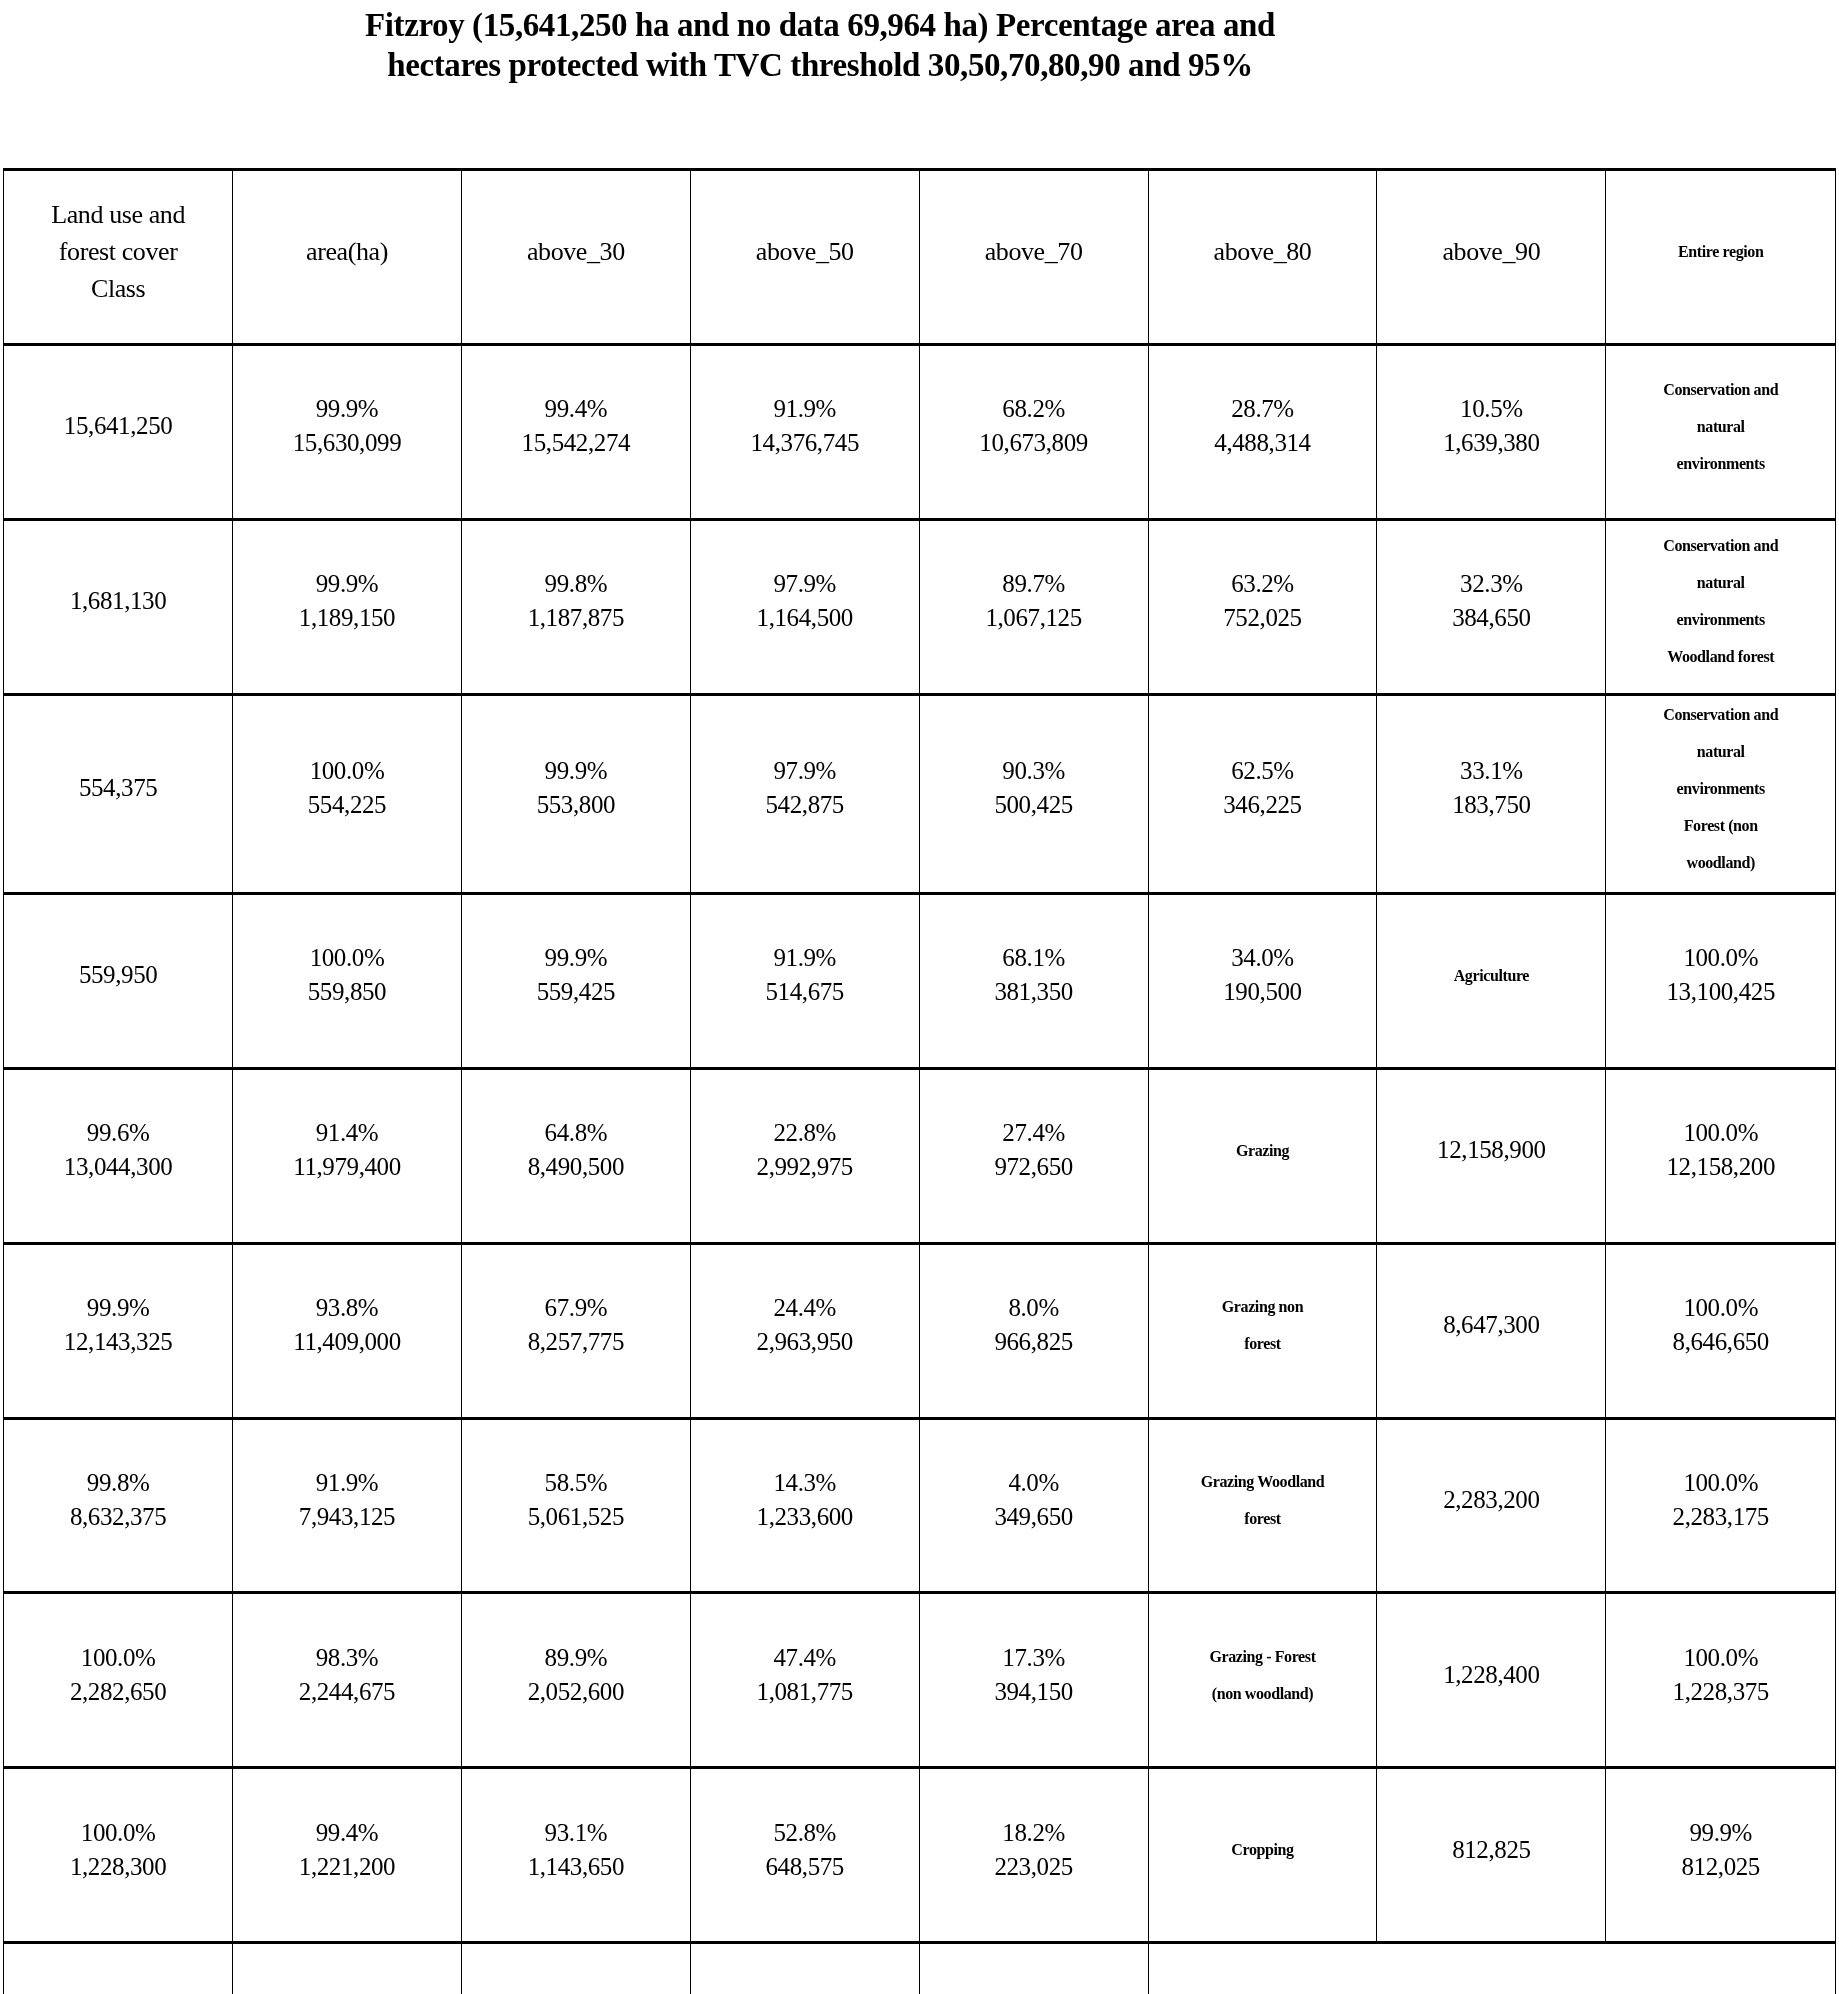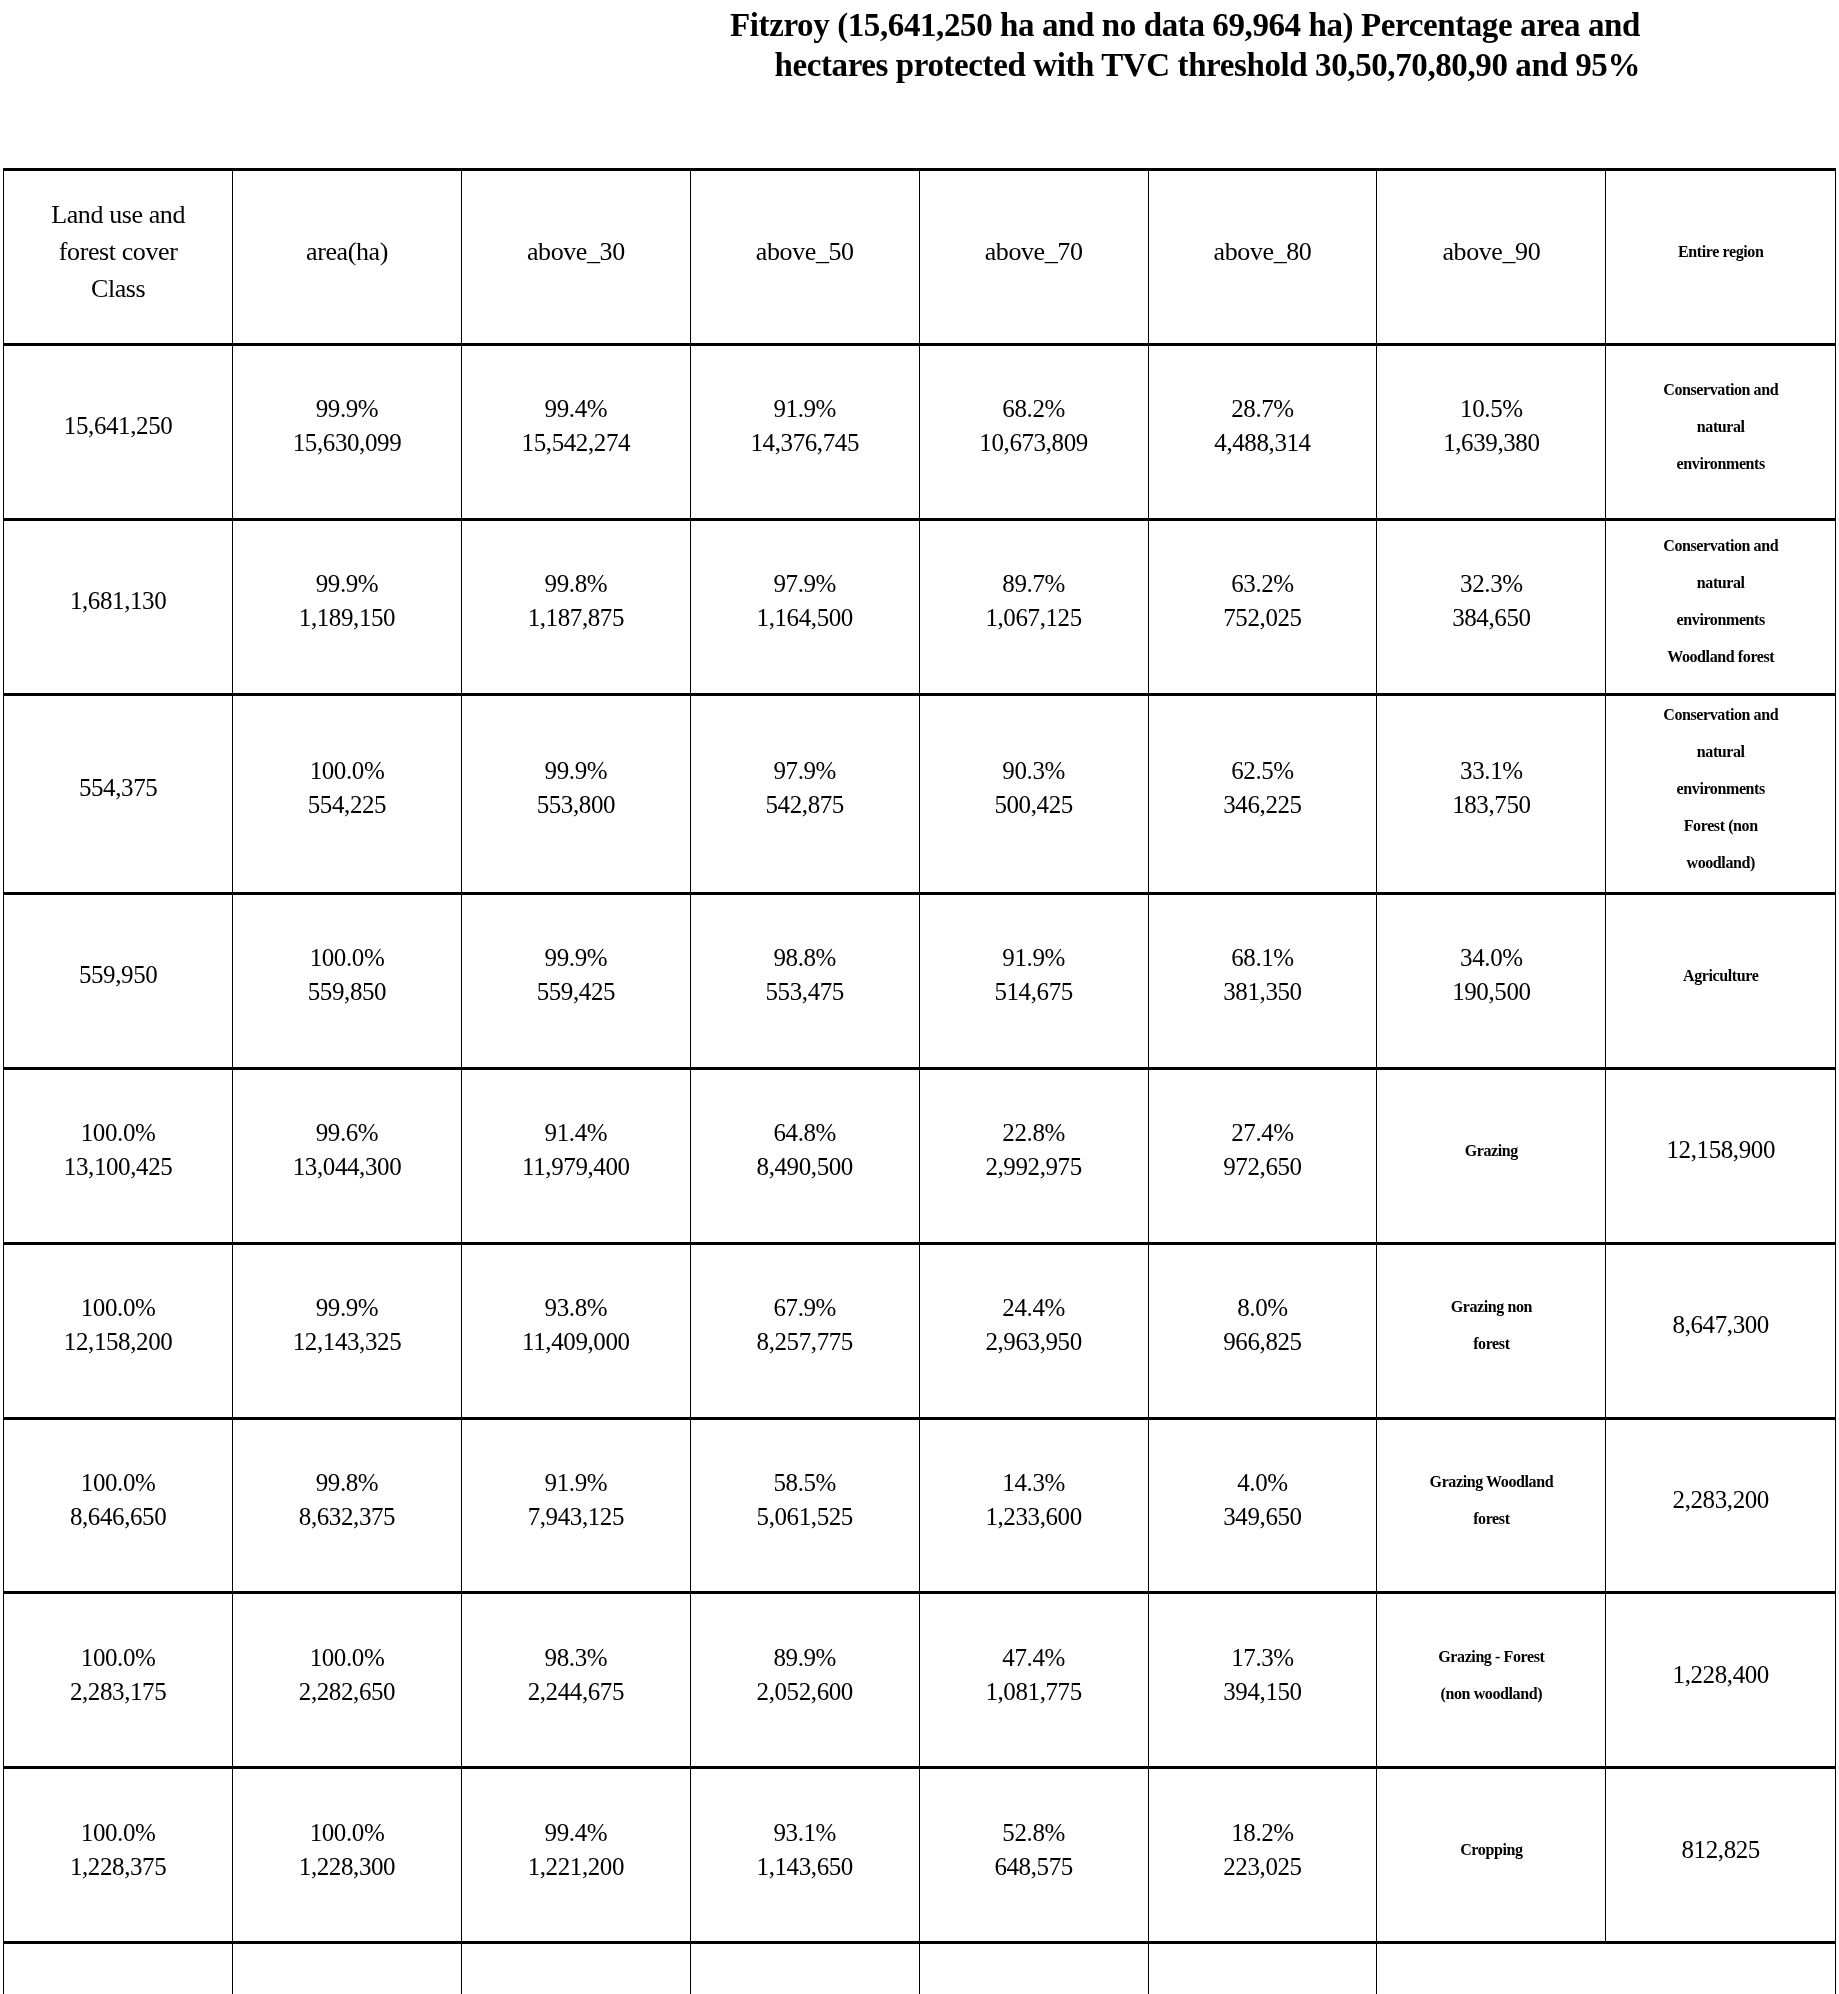--- a/index.html
+++ b/index.html
@@ -1,20 +1,20 @@
 <!DOCTYPE html>
 <html style="font-size:6.4px"><head>
 <meta charset="utf-8">
 <style>
   html,body{margin:0;padding:0;background:#fff;}
   .page{position:relative;width:1839px;height:2548px;background:#fff;overflow:hidden;
         font-family:"Liberation Serif",serif;color:#000;}
 
   
-  .title{position:absolute;top:6.4px;left:0;width:1640px;text-align:right;
+  .title{position:absolute;top:6.4px;left:0;width:1640px;text-align:center;
          font-family:"Liberation Serif",serif;font-weight:700;font-size:33px;
          line-height:1.2;white-space:pre-line;letter-spacing:-0.4px;}
 
   
   .tbl{position:absolute;left:3.2px;top:168px;width:1833px;height:2129px;
        display:grid;grid-template-columns:repeat(8,1fr);grid-template-rows:repeat(12,1fr);
        border-top:3.2px solid #000;border-bottom:3.2px solid #000;
        border-left:1.2px solid #000;border-right:1.2px solid #000;box-sizing:border-box;}
   .cell{display:flex;flex-direction:column;justify-content:center;align-items:center;
         text-align:center;padding:0 3.2px 11.2px 3.2px;box-sizing:border-box;
@@ -93,22 +93,20 @@
       <div class="cell label">Conservation and
 natural
 environments
 Forest (non
 woodland)</div>
       <div class="cell num">559,950</div>
       <div class="cell num">100.0%
 559,850</div>
       <div class="cell num">99.9%
 559,425</div>
-      <div class="cell num">98.8%
-553,475</div>
       <div class="cell num">91.9%
 514,675</div>
       <div class="cell num">68.1%
 381,350</div>
       <div class="cell num">34.0%
 190,500</div>
       <div class="cell label">Agriculture</div>
       <div class="cell num">100.0%
 13,100,425</div>
       <div class="cell num">99.6%

